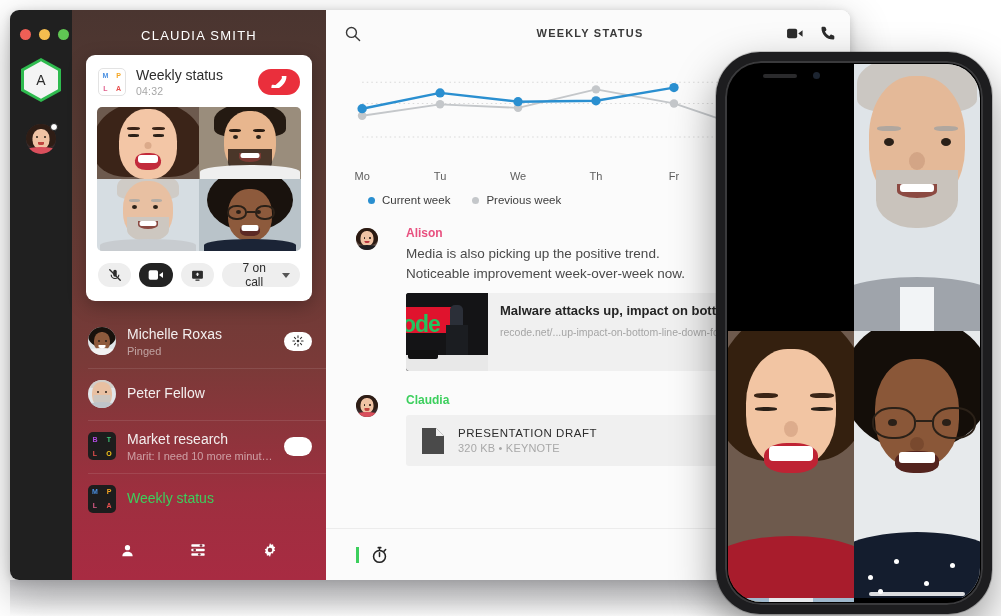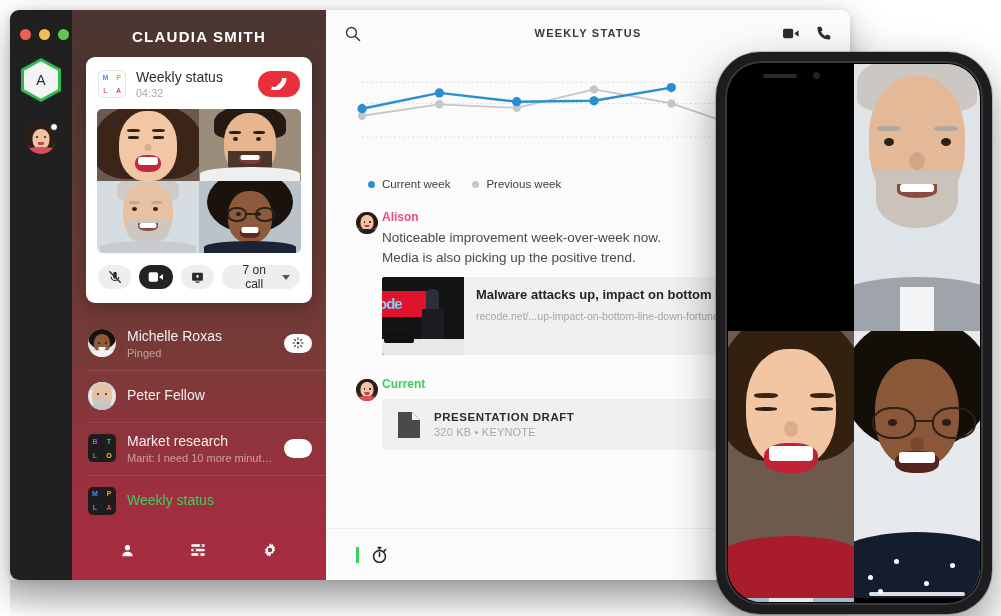--- a/index.html
+++ b/index.html
@@ -63,22 +63,22 @@
   }
 
   
   #sidebar {
     width: 254px; flex: 0 0 254px;
     background: linear-gradient(to bottom, #4a3530 0%, #5c3b33 30%, #7a3a38 62%, #9e2f3f 85%, #a82b42 100%);
     position: relative; color:#fff;
     display:flex; flex-direction:column;
   }
   #sidebar-title {
-    text-align:center; font-size:15px; letter-spacing:1.25px;
-    font-weight:700; color:#fff; padding:18px 18px 12px;
+    text-align:center; font-size:13px; letter-spacing:1.25px;
+    font-weight:400; color:#fff; padding:18px 18px 12px;
   }
 
   
   #call-card {
     margin: 0 14px; background:#fff; border-radius:9px;
     box-shadow: 0 5px 18px rgba(0,0,0,.25);
     overflow:hidden; color:#222;
   }
   #call-card-head { display:flex; align-items:center; padding:12px 12px 10px; gap:10px; }
   .group-avatar {
@@ -163,41 +163,41 @@
   #chat-body { flex:1; overflow:hidden; padding:0 0 0 0; }
 
   
   #chart-block { padding: 4px 18px 10px 30px; }
   #chart-svg-wrap { position:relative; height:110px; }
   .legend { display:flex; gap:22px; align-items:center; margin:8px 0 0 12px; }
   .legend-item { display:flex; align-items:center; gap:7px; font-size:11.5px; color:#3d3d3d; }
   .legend-dot { width:7px;height:7px;border-radius:50%; }
 
   
-  .msg { display:flex; gap:4px; padding:10px 18px 2px 30px; }
+  .msg { display:flex; gap:28px; padding:10px 18px 2px 30px; }
   .msg .m-av { width:22px;height:22px;border-radius:50%;overflow:hidden;flex:0 0 22px;margin-top:2px; }
   .msg .m-body { flex:1; min-width:0; }
   .m-author { font-size:12px; font-weight:700; margin-bottom:4px; }
   .m-line { font-size:13.5px; color:#4a4a4a; line-height:1.45; }
 
   #link-card {
     margin-top:10px; display:flex; background:#f0f0f0; border-radius:3px;
     overflow:hidden; width:430px; height:78px;
   }
   #link-thumb { width:82px; flex:0 0 82px; position:relative; overflow:hidden; background:#111; }
   #link-text { padding:9px 12px; flex:1; min-width:0; }
   #link-title { font-size:13px; font-weight:700; color:#252525; line-height:1.32;
                 white-space:nowrap; overflow:hidden; }
   #link-url { font-size:10.5px; color:#a5a5a5; margin-top:7px; white-space:nowrap; overflow:hidden; }
 
   #file-card {
     margin-top:8px; background:#f0f0f0; border-radius:3px; display:flex;
     align-items:center; gap:14px; padding:12px 16px; width:400px;
   }
-  #file-name { font-size:11.5px; font-weight:700; letter-spacing:.55px; color:#2d2d2d; }
+  #file-name { font-size:11.5px; font-weight:400; letter-spacing:.55px; color:#2d2d2d; }
   #file-meta { font-size:11px; color:#a8a8a8; margin-top:3px; letter-spacing:.2px; }
 
   #composer {
     height:52px; flex:0 0 52px; border-top:1px solid #ececec;
     display:flex; align-items:center; padding:0 18px 0 30px; gap:12px; background:#fbfbfb;
   }
   #caret-bar { width:2.5px;height:16px;background:#3ccf5d;flex:0 0 2.5px; }
   #composer-input {
     flex:1; border:none;background:transparent;outline:none;
     font-family:"Liberation Sans",sans-serif;
@@ -544,20 +544,28 @@
                 <circle cx="311.3333333333333" cy="43.44" r="4.2" fill="#c4c7ca"></circle>
                 <circle cx="387.66666666666663" cy="69.84" r="4.2" fill="#c4c7ca"></circle>
                 <polyline points="6,48.72 82.33333333333333,32.88 158.66666666666666,41.68 235,40.8 311.3333333333333,27.599999999999994" fill="none" stroke="#2a8fd0" stroke-width="2.4" stroke-linejoin="round" stroke-linecap="round"></polyline>
                 <circle cx="6" cy="48.72" r="4.6" fill="#2a8fd0"></circle>
                 <circle cx="82.33333333333333" cy="32.88" r="4.6" fill="#2a8fd0"></circle>
                 <circle cx="158.66666666666666" cy="41.68" r="4.6" fill="#2a8fd0"></circle>
                 <circle cx="235" cy="40.8" r="4.6" fill="#2a8fd0"></circle>
                 <circle cx="311.3333333333333" cy="27.599999999999994" r="4.6" fill="#2a8fd0"></circle>
               </svg>
           </div>
+          <div id="chart-ticks" style="position:relative;height:16px;">
+              <div style="position: absolute; font-size: 11px; color: rgb(93, 93, 93); transform: translateX(-50%); left: 1.2766%; top: 0px;">Mo</div>
+              <div style="position: absolute; font-size: 11px; color: rgb(93, 93, 93); transform: translateX(-50%); left: 17.5177%; top: 0px;">Tu</div>
+              <div style="position: absolute; font-size: 11px; color: rgb(93, 93, 93); transform: translateX(-50%); left: 33.7589%; top: 0px;">We</div>
+              <div style="position: absolute; font-size: 11px; color: rgb(93, 93, 93); transform: translateX(-50%); left: 50%; top: 0px;">Th</div>
+              <div style="position: absolute; font-size: 11px; color: rgb(93, 93, 93); transform: translateX(-50%); left: 66.2411%; top: 0px;">Fr</div>
+              <div style="position: absolute; font-size: 11px; color: rgb(93, 93, 93); transform: translateX(-50%); left: 82.4823%; top: 0px;">Sa</div>
+            </div>
           <div class="legend">
             <div class="legend-item">
               <span class="legend-dot" style="background:#2a8fd0"></span>
               <span>Current week</span>
             </div>
             <div class="legend-item">
               <span class="legend-dot" style="background:#c4c7ca"></span>
               <span>Previous week</span>
             </div>
           </div>
@@ -570,28 +578,28 @@
               <div class="p-hair" style="width:22px;height:18px;top:-1px;border-radius:50% 50% 34% 34%;background:#2b1a12;"></div>
               <div class="p-face" style="width:13px;height:15px;top:3px;background:#f0c3a4;"></div>
               <div class="p-eye" style="width:1.6px;height:1.6px;left:7.5px;top:9px;"></div>
               <div class="p-eye" style="width:1.6px;height:1.6px;left:13px;top:9px;"></div>
               <div class="p-mouth" style="width:5px;height:2.4px;top:13px;border-radius:0 0 50% 50%;background:#b8343f;"></div>
               <div class="p-shoulders" style="width:22px;height:5px;background:#1f1f22;"></div>
             </div>
           </div>
           <div class="m-body">
             <div class="m-author" style="color:#e8507f">Alison</div>
+            <div class="m-line">Media is also picking up the positive trend.</div>
             <div class="m-line">Noticeable improvement week-over-week now.</div>
-            <div class="m-line">Media is also picking up the positive trend.</div>
 
             <div id="link-card">
               <div id="link-thumb">
                 <div style="position:absolute;inset:0;background:#141416;"></div>
                 <div style="position:absolute;left:-10px;top:14px;width:64px;height:26px;background:#e0132d;"></div>
-                <div style="position:absolute;left:-4px;top:18px;font-size:15px;font-weight:700;color:#7dd3fc;letter-spacing:-1px;font-family:'Liberation Sans',sans-serif;">ode</div>
+                <div style="position:absolute;left:-4px;top:18px;font-size:23px;font-weight:700;color:#22c55e;letter-spacing:-1px;font-family:'Liberation Sans',sans-serif;">ode</div>
                 <div style="position:absolute;left:44px;top:12px;width:13px;height:22px;border-radius:5px 5px 0 0;background:#2b2f38;"></div>
                 <div style="position:absolute;left:40px;top:32px;width:22px;height:40px;background:#1b1d21;"></div>
                 <div style="position:absolute;left:0;bottom:0;width:100%;height:16px;background:#e8e8e8;"></div>
                 <div style="position:absolute;left:2px;bottom:12px;width:30px;height:9px;border-radius:2px;background:#111;"></div>
               </div>
               <div id="link-text">
                 <div id="link-title">Malware attacks up, impact on bottom line down for Fortune 1,000</div>
                 <div id="link-url">recode.net/...up-impact-on-bottom-line-down-fortune</div>
               </div>
             </div>
@@ -605,21 +613,21 @@
               <div class="p-bg" style="background:#3a2b2b"></div>
               <div class="p-hair" style="width:22px;height:17px;top:-1px;border-radius:50% 50% 34% 34%;background:#2e1d15;"></div>
               <div class="p-face" style="width:13px;height:15px;top:3px;background:#f0c3a4;"></div>
               <div class="p-eye" style="width:1.6px;height:1.6px;left:7.5px;top:9px;"></div>
               <div class="p-eye" style="width:1.6px;height:1.6px;left:13px;top:9px;"></div>
               <div class="p-mouth" style="width:5px;height:2.4px;top:13px;border-radius:0 0 50% 50%;background:#c0443f;"></div>
               <div class="p-shoulders" style="width:22px;height:5px;background:#d94f5c;"></div>
             </div>
           </div>
           <div class="m-body">
-            <div class="m-author" style="color:#3ccf5d">Current</div>
+            <div class="m-author" style="color:#3ccf5d">Claudia</div>
             <div id="file-card">
               <svg width="22" height="26" viewBox="0 0 22 26">
                 <path d="M0 0h14l8 8v18H0z" fill="#4a4a4a"></path>
                 <path d="M14 0l8 8h-8z" fill="#f0f0f0"></path>
               </svg>
               <div>
                 <div id="file-name">PRESENTATION DRAFT</div>
                 <div id="file-meta">320 KB • KEYNOTE</div>
               </div>
             </div>

